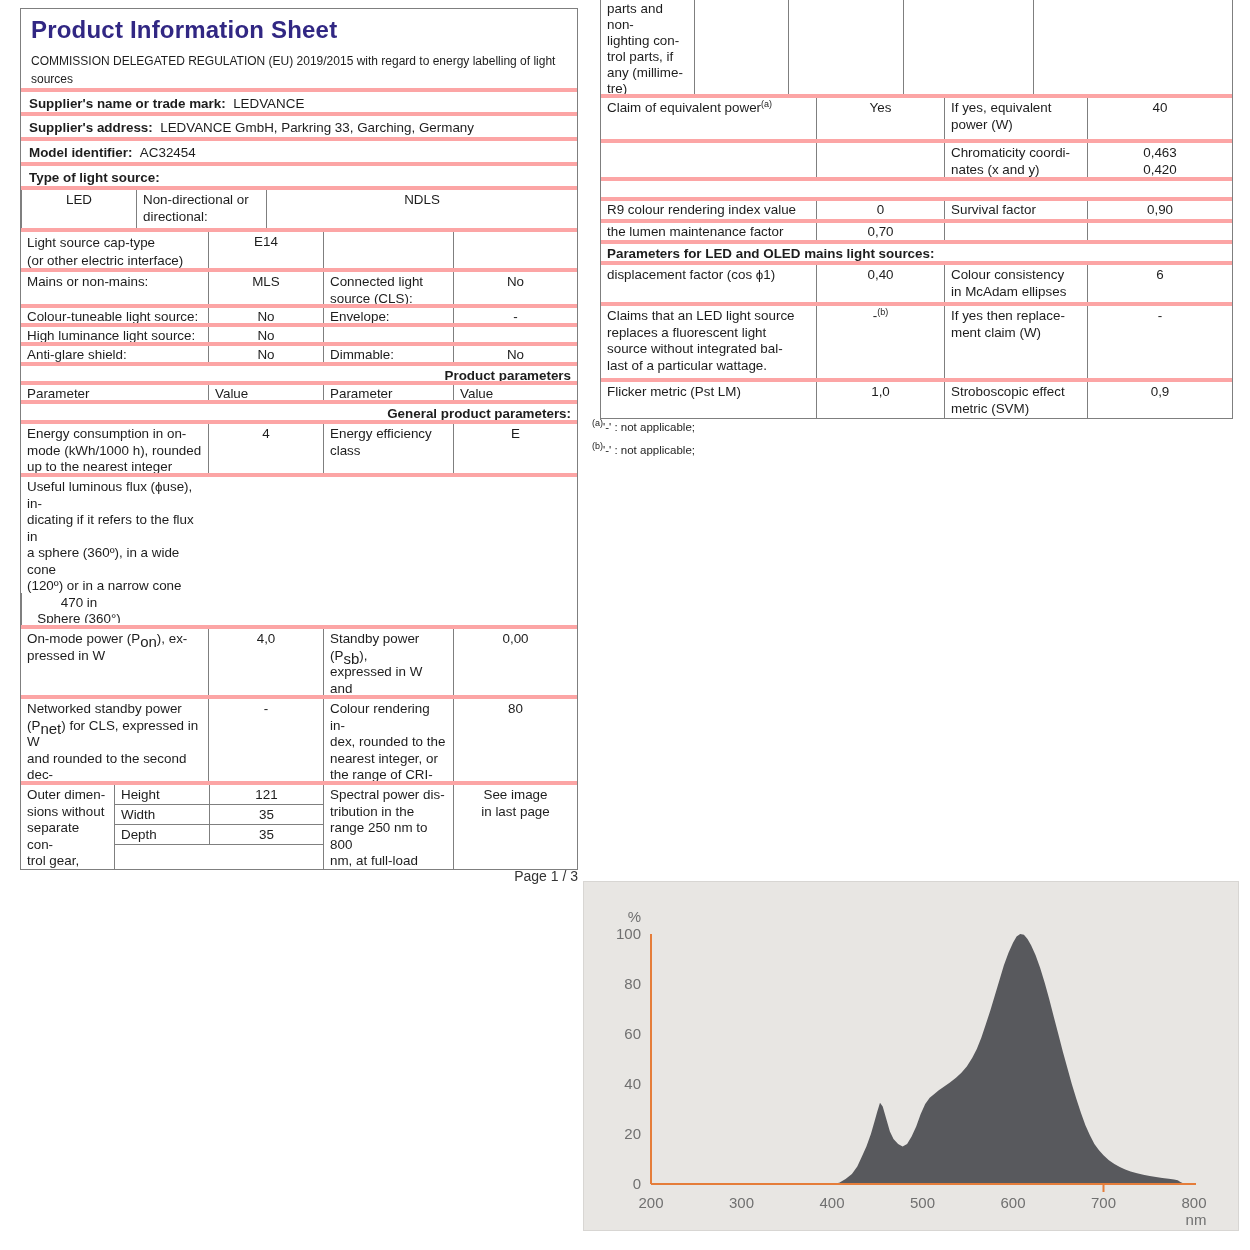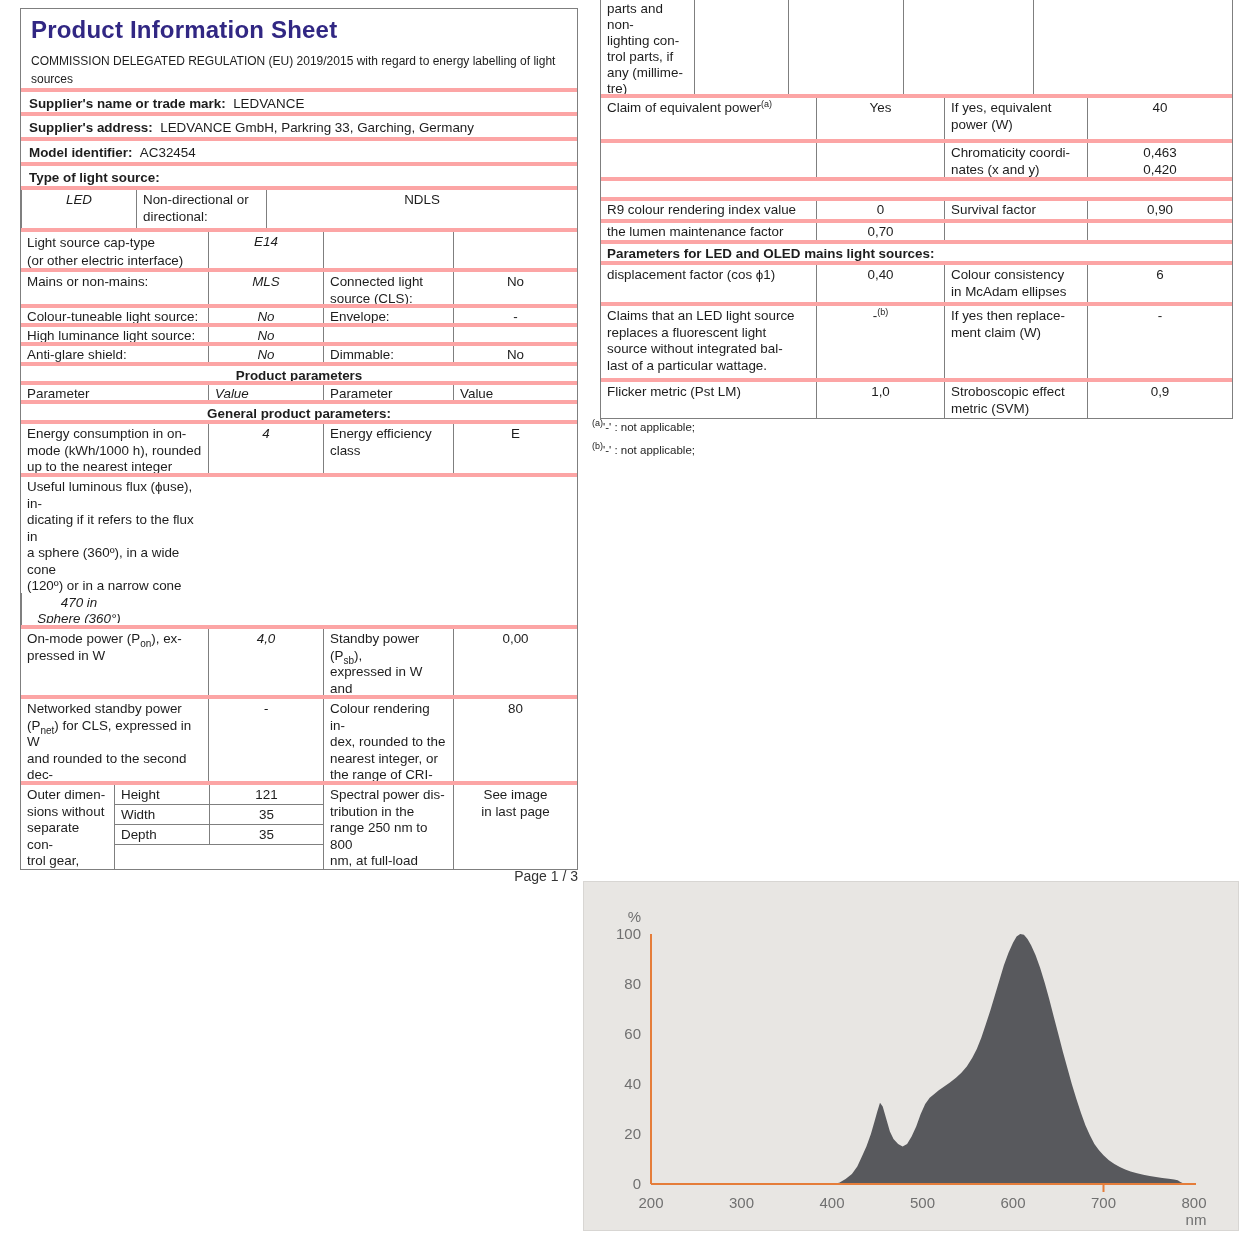--- a/index.html
+++ b/index.html
@@ -8,26 +8,26 @@
     font-family:"Liberation Sans", sans-serif; color:#1d1d1d;
   }
   .tbl { position:absolute; box-sizing:border-box; border:1px solid #7f7f7f; background:#fff; }
   .tr { display:flex; border-top:4px solid #fca5a5; box-sizing:border-box; align-items:stretch; }
   .tr.first { border-top:none; }
   .td { box-sizing:border-box; border-left:1px solid #7f7f7f; padding:2px 6px 0 6px;
         line-height:16.5px; font-size:13.4px; overflow:hidden; }
   .td.first { border-left:none; }
   .val { text-align:center; padding-left:2px; padding-right:2px; }
   .bold { font-weight:bold; }
-  .center { text-align:center; }
+  .center { text-align:right; }
   sup { font-size:9px; line-height:0; }
-  sub { font-size:10px; line-height:0; }
+  sub { font-size:15px; line-height:0; }
 
   
-  .lc1 { width:187px; } .lc2 { width:115px;font-style:italic; } .lc3 { width:130px; } .lc4 { flex:1; }
+  .lc1 { width:187px; } .lc2 { width:115px; } .lc3 { width:130px; } .lc4 { flex:1; }
   
   .ld1 { width:93px; }
   .ldsub { width:209px; display:flex; flex-direction:column; border-left:1px solid #7f7f7f; box-sizing:border-box; padding:0; }
   .ldsub .srow { display:flex; border-bottom:1px solid #7f7f7f; height:20px; box-sizing:border-box; }
   .ldsub .skey { width:94px; box-sizing:border-box; padding:1px 6px 0; font-size:13.4px; line-height:17px; }
   .ldsub .sval { flex:1; box-sizing:border-box; border-left:1px solid #7f7f7f; text-align:center; font-size:13.4px; line-height:17px; padding-top:1px; }
 
   
   .rc1 { width:215px; } .rc2 { width:128px; } .rc3 { width:143px; } .rc4 { flex:1; }
   .rt1 { width:93px; } .rt2 { width:94px; } .rt3 { width:115px; } .rt4 { width:130px; } .rt5 { flex:1; }

